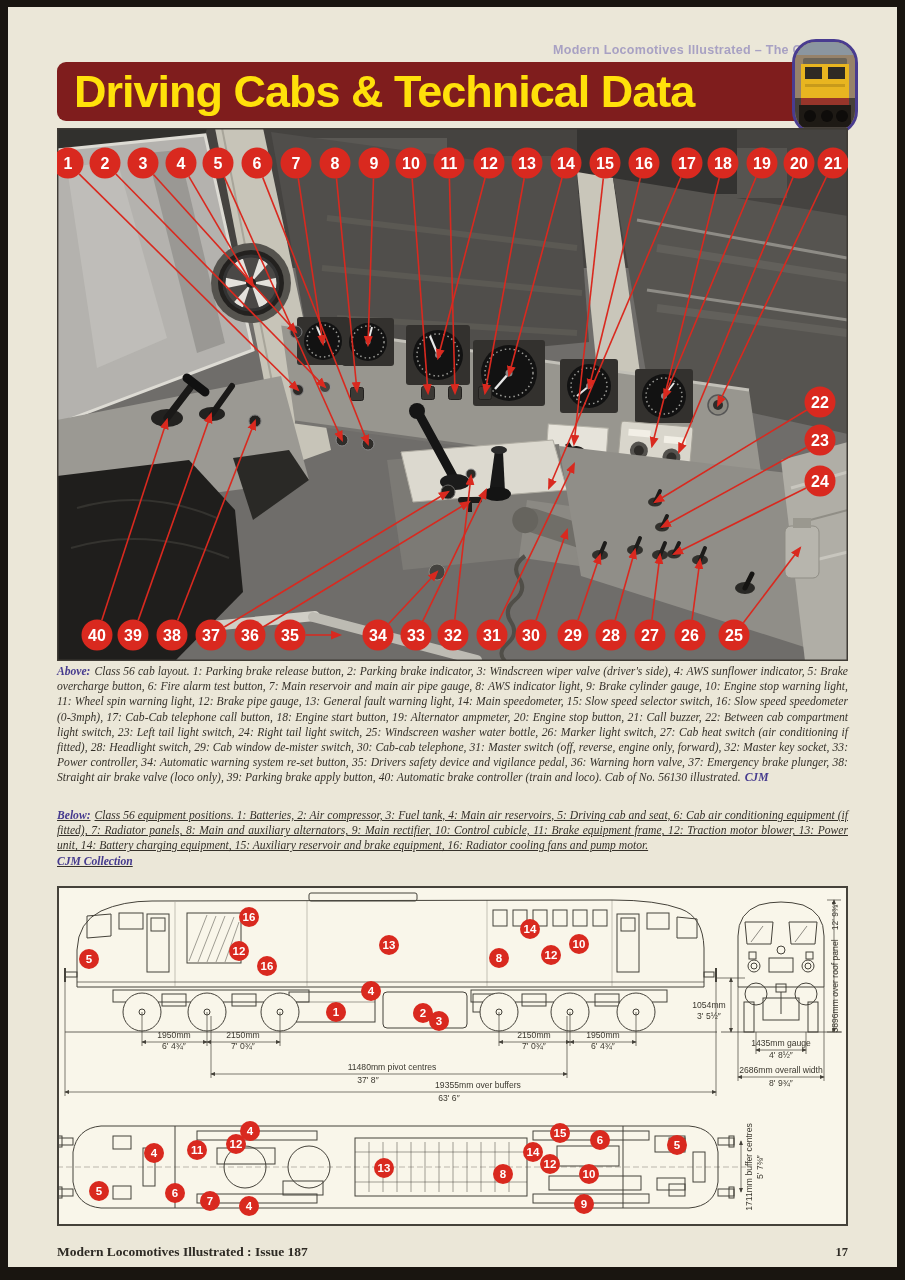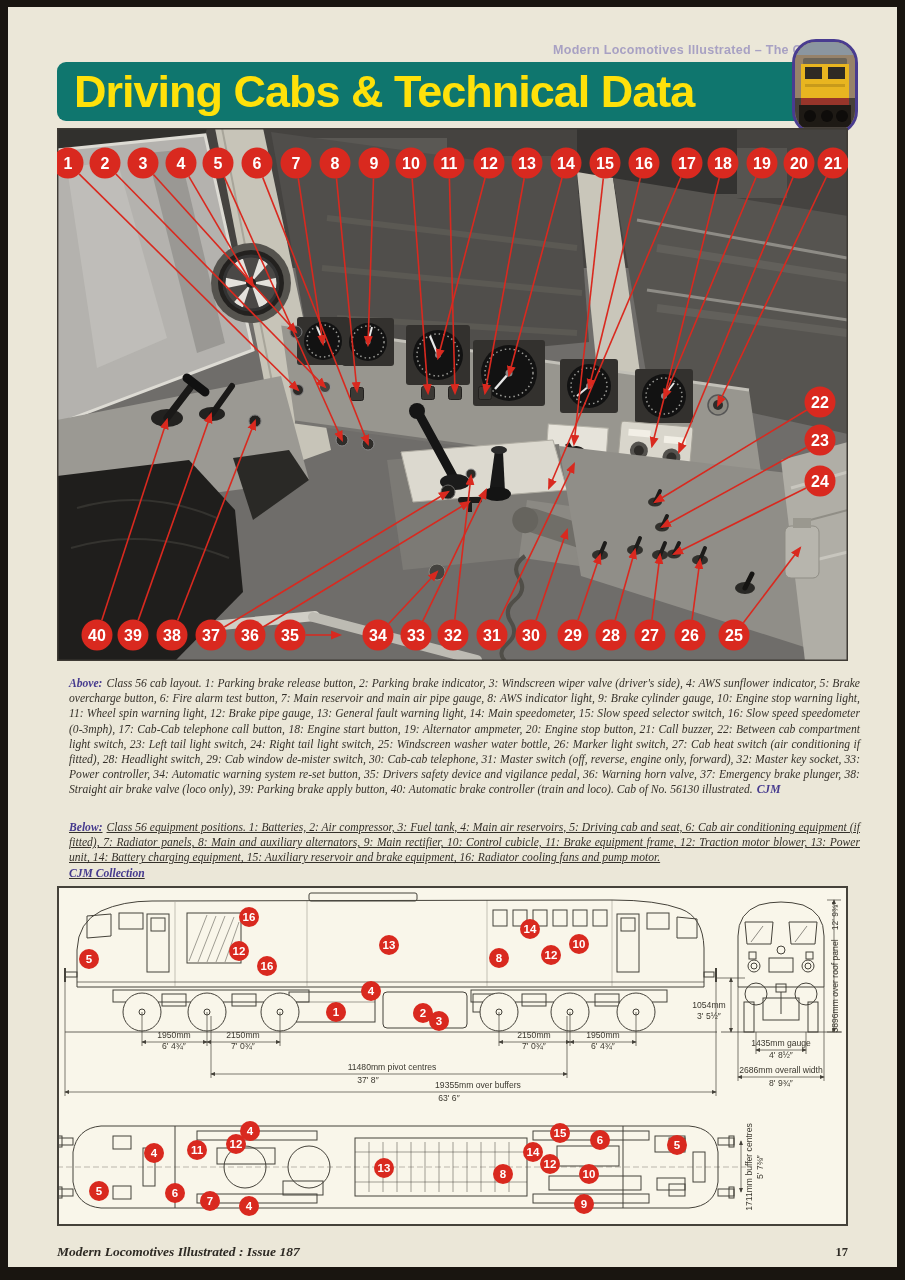--- a/index.html
+++ b/index.html
@@ -1,39 +1,39 @@
 <!DOCTYPE html>
 <html><head>
 <meta charset="utf-8">
 <style>
   html,body{margin:0;padding:0;}
   body{width:905px;height:1280px;background:#191510;position:relative;overflow:hidden;
        font-family:"Liberation Sans",sans-serif;}
   .page{position:absolute;top:7px;left:8px;right:8px;bottom:13px;background:#ebe7d8;}
   .masthead{position:absolute;top:36px;right:44px;font-size:12.5px;font-weight:bold;
             color:#a8a1c3;letter-spacing:.3px;}
-  .banner{position:absolute;left:49px;top:55px;width:782px;height:59px;background:#0f766e;
+  .banner{position:absolute;left:49px;top:55px;width:782px;height:59px;background:#7f1d1d;
           border-radius:9px;display:flex;align-items:center;text-align:center;}
   .banner-title{color:#ffe10a;font-weight:bold;font-size:45px;letter-spacing:-1px;
                 padding-left:17px;white-space:nowrap;}
   .thumb{position:absolute;left:784px;top:32px;width:60px;height:90px;border:3px solid #493c90;
          border-radius:24px;overflow:hidden;background:#9c8668;}
   .photo-wrap{position:absolute;left:49px;top:121px;width:791px;height:533px;}
-  .caption{position:absolute;left:49px;width:791px;margin:12px;font-family:"Liberation Serif",serif;
+  .caption{position:absolute;left:49px;width:791px;margin:0;font-family:"Liberation Serif",serif;
            font-style:italic;font-size:11.6px;line-height:15.2px;color:#35312a;text-align:justify;}
   #cap-above{top:657px;}
   #cap-below{top:801px;text-decoration:underline;}
   .cap-label{color:#453a8e;font-weight:bold;margin-right:4px;}
   .cap-credit{color:#453a8e;font-weight:bold;margin-left:4px;}
   .cap-credit-block{color:#453a8e;font-weight:bold;display:block;}
   .diagram{position:absolute;left:49px;top:879px;width:791px;height:340px;}
   .footer{position:absolute;left:49px;top:1237px;width:791px;font-family:"Liberation Serif",serif;
           font-size:13.5px;color:#2e2b25;}
-  .footer .journal{font-style:italic;font-weight:bold;}
-  .footer .issue{font-weight:bold;font-style:italic;}
+  .footer .journal{font-weight:bold;}
+  .footer .issue{font-weight:bold;}
   .footer .pageno{position:absolute;right:0;top:1px;font-weight:bold;font-size:12.5px;}
   svg{display:block;}
 </style>
 </head>
 <body>
 
 <div class="page">
 
   <div class="masthead">Modern Locomotives Illustrated – The Class 56s</div>
 

